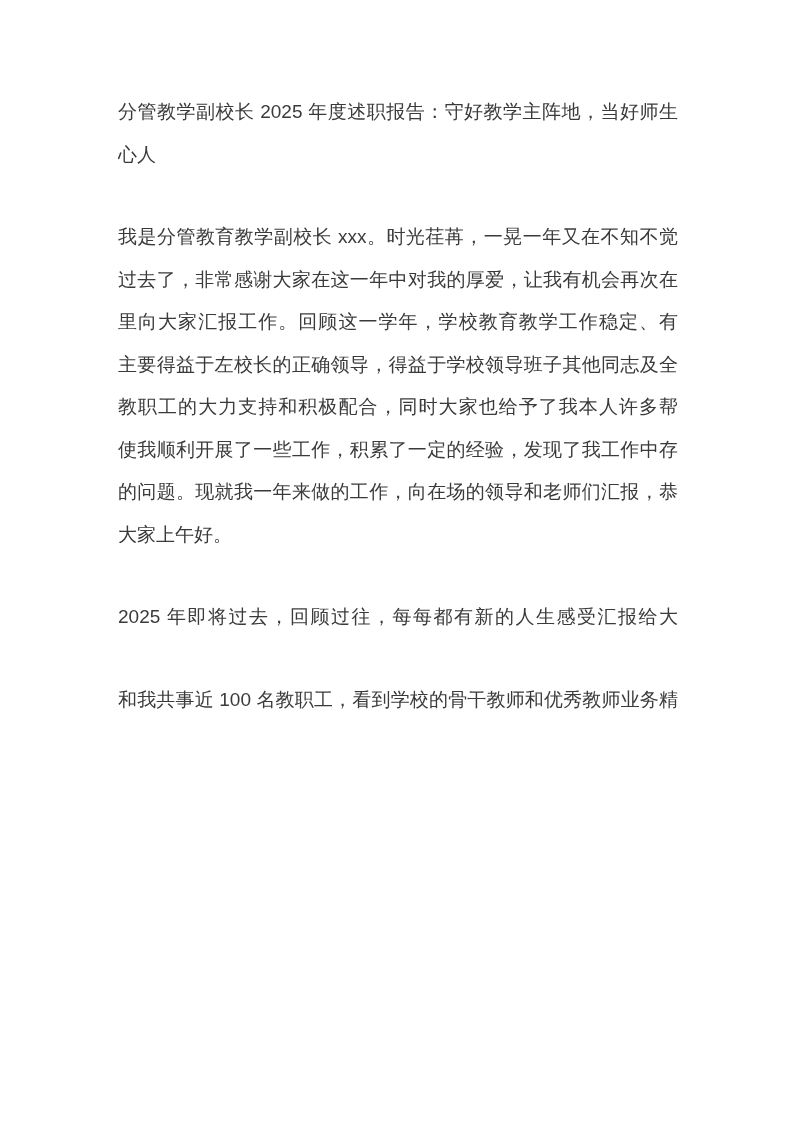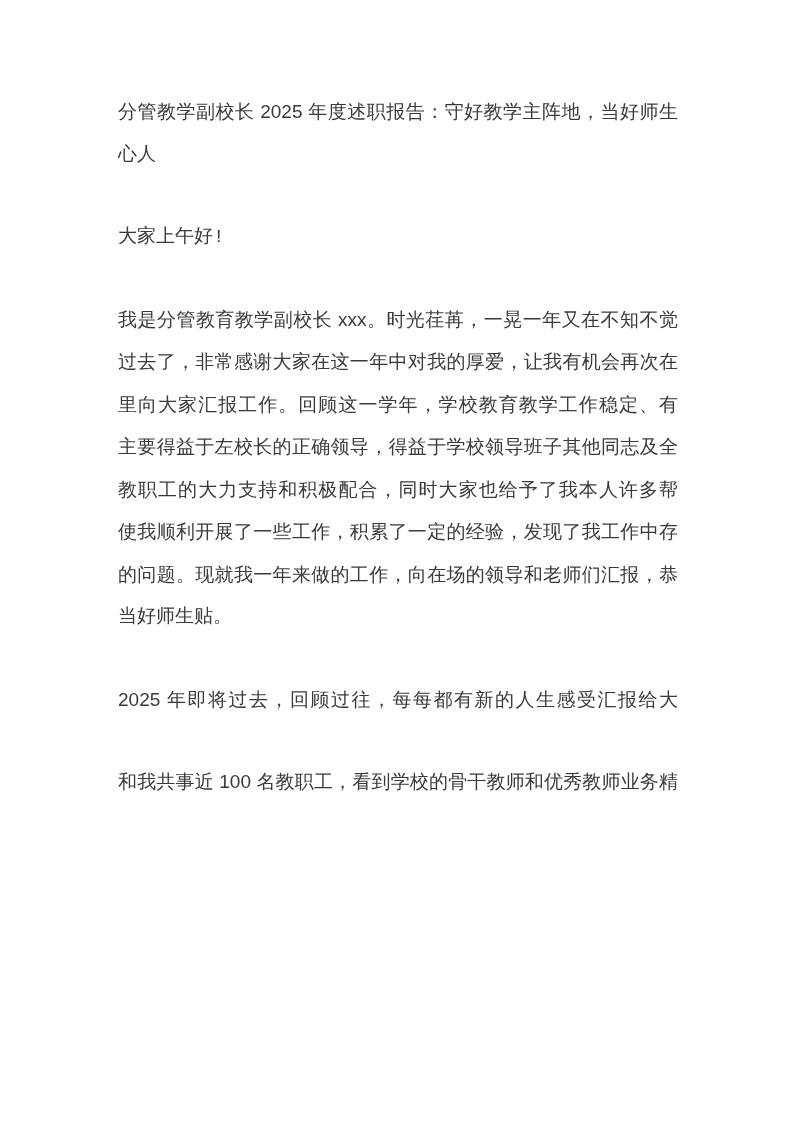--- a/index.html
+++ b/index.html
@@ -30,44 +30,40 @@
     line-height: 42.5px;
     height: 42.5px;
     color: var(--text-color, #3a3a3a);
     text-align: justify;
     text-align-last: justify;
     overflow: hidden;
   }
   .line.natural {
     text-align: left;
     text-align-last: left;
-    font-family: Liberation Mono, monospace;
   }
 </style>
 </head>
 <body>
 
 <div class="page">
   <div class="doc-body" id="doc-body">
       <div class="para">
         <div class="line">分管教学副校长 2025 年度述职报告：守好教学主阵地，当好师生贴</div>
         <div class="line natural">心人</div>
       </div>
       <div class="para">
-        <div class="line natural">大家上午好!</div>
-      </div>
-      <div class="para">
         <div class="line">我是分管教育教学副校长 xxx。时光荏苒，一晃一年又在不知不觉中</div>
         <div class="line">过去了，非常感谢大家在这一年中对我的厚爱，让我有机会再次在这</div>
         <div class="line">里向大家汇报工作。回顾这一学年，学校教育教学工作稳定、有序，</div>
         <div class="line">主要得益于左校长的正确领导，得益于学校领导班子其他同志及全体</div>
         <div class="line">教职工的大力支持和积极配合，同时大家也给予了我本人许多帮助，</div>
         <div class="line">使我顺利开展了一些工作，积累了一定的经验，发现了我工作中存在</div>
         <div class="line">的问题。现就我一年来做的工作，向在场的领导和老师们汇报，恭请</div>
-        <div class="line natural">当好师生贴。</div>
+        <div class="line natural">大家上午好。</div>
       </div>
       <div class="para">
         <div class="line">2025 年即将过去，回顾过往，每每都有新的人生感受汇报给大家。</div>
       </div>
       <div class="para">
         <div class="line">和我共事近 100 名教职工，看到学校的骨干教师和优秀教师业务精湛，</div>
       </div>
     </div>
 </div>
 

